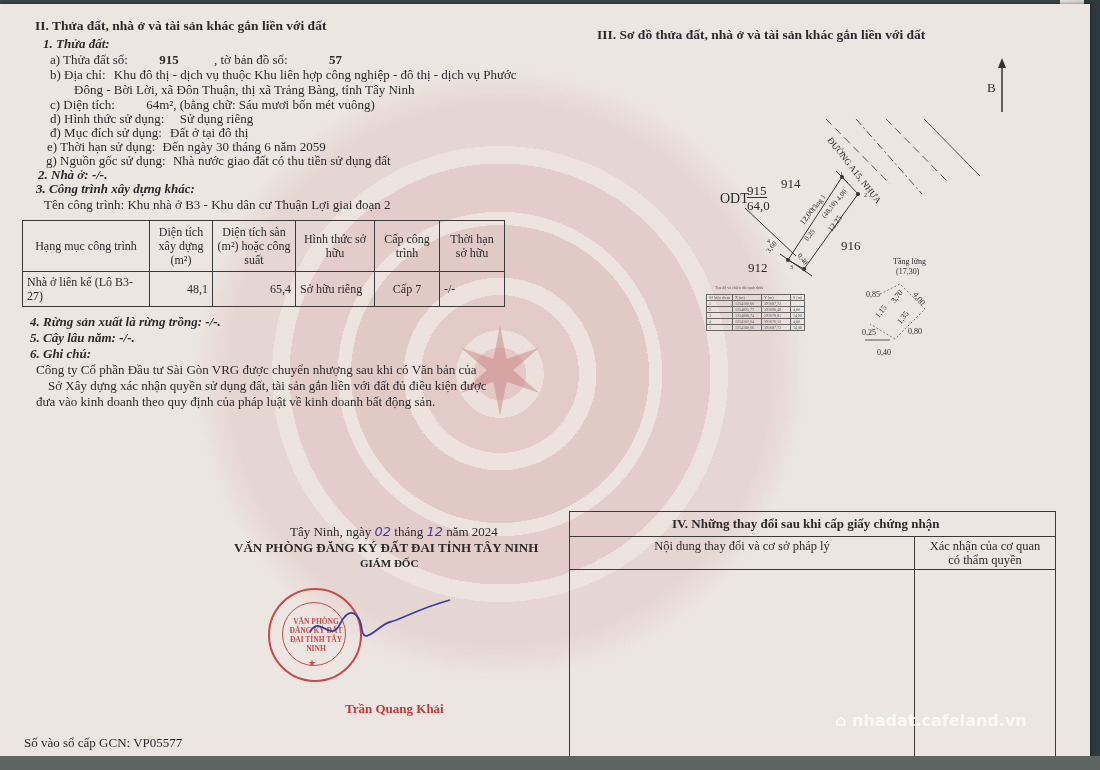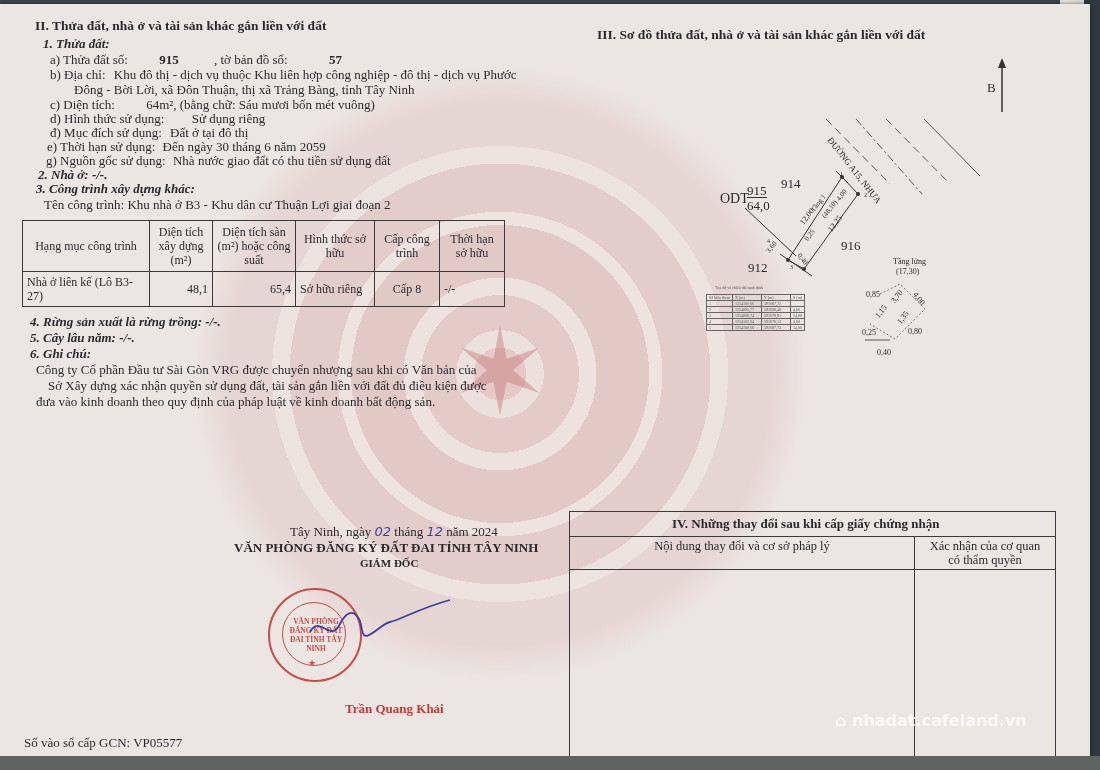--- a/index.html
+++ b/index.html
@@ -69,21 +69,21 @@
     <span>b) Địa chỉ:</span>
     <span style="margin-left:5px;">Khu đô thị - dịch vụ thuộc Khu liên hợp công nghiệp - đô thị - dịch vụ Phước</span>
   </div>
   <div class="t" style="left:74px;top:78px;">Đông - Bời Lời, xã Đôn Thuận, thị xã Trảng Bàng, tỉnh Tây Ninh</div>
   <div class="t" style="left:50px;top:93px;">
     <span>c) Diện tích:</span>
     <span style="margin-left:28px;">64m², (bằng chữ: Sáu mươi bốn mét vuông)</span>
   </div>
   <div class="t" style="left:50px;top:107px;">
     <span>d) Hình thức sử dụng:</span>
-    <span style="margin-left:24px;">Sử dụng riêng</span>
+    <span style="margin-left:12px;">Sử dụng riêng</span>
   </div>
   <div class="t" style="left:50px;top:121px;">
     <span>đ) Mục đích sử dụng:</span>
     <span style="margin-left:5px;">Đất ở tại đô thị</span>
   </div>
   <div class="t" style="left:47px;top:135px;">
     <span>e) Thời hạn sử dụng:</span>
     <span style="margin-left:4px;">Đến ngày 30 tháng 6 năm 2059</span>
   </div>
   <div class="t" style="left:46px;top:149px;">
@@ -102,21 +102,21 @@
       <th style="width:74px;">Diện tích sàn (m²) hoặc công suất</th>
       <th style="width:70px;">Hình thức sở hữu</th>
       <th style="width:56px;">Cấp công trình</th>
       <th style="width:56px;">Thời hạn sở hữu</th>
     </tr>
     <tr>
       <td>Nhà ở liên kế (Lô B3-27)</td>
       <td class="num">48,1</td>
       <td class="num">65,4</td>
       <td>Sở hữu riêng</td>
-      <td class="ctr">Cấp 8</td>
+      <td class="ctr">Cấp 7</td>
       <td>-/-</td>
     </tr>
   </tbody>
     </table>
 
   <div class="t b i" style="left:30px;top:310px;">4. Rừng sản xuất là rừng trồng: -/-.</div>
   <div class="t b i" style="left:30px;top:326px;">5. Cây lâu năm: -/-.</div>
   <div class="t b i" style="left:30px;top:342px;">6. Ghi chú:</div>
   <div class="t" style="left:36px;top:358px;">Công ty Cổ phần Đầu tư Sài Gòn VRG được chuyển nhượng sau khi có Văn bản của</div>
   <div class="t" style="left:48px;top:374px;">Sở Xây dựng xác nhận quyền sử dụng đất, tài sản gắn liền với đất đủ điều kiện được</div>

